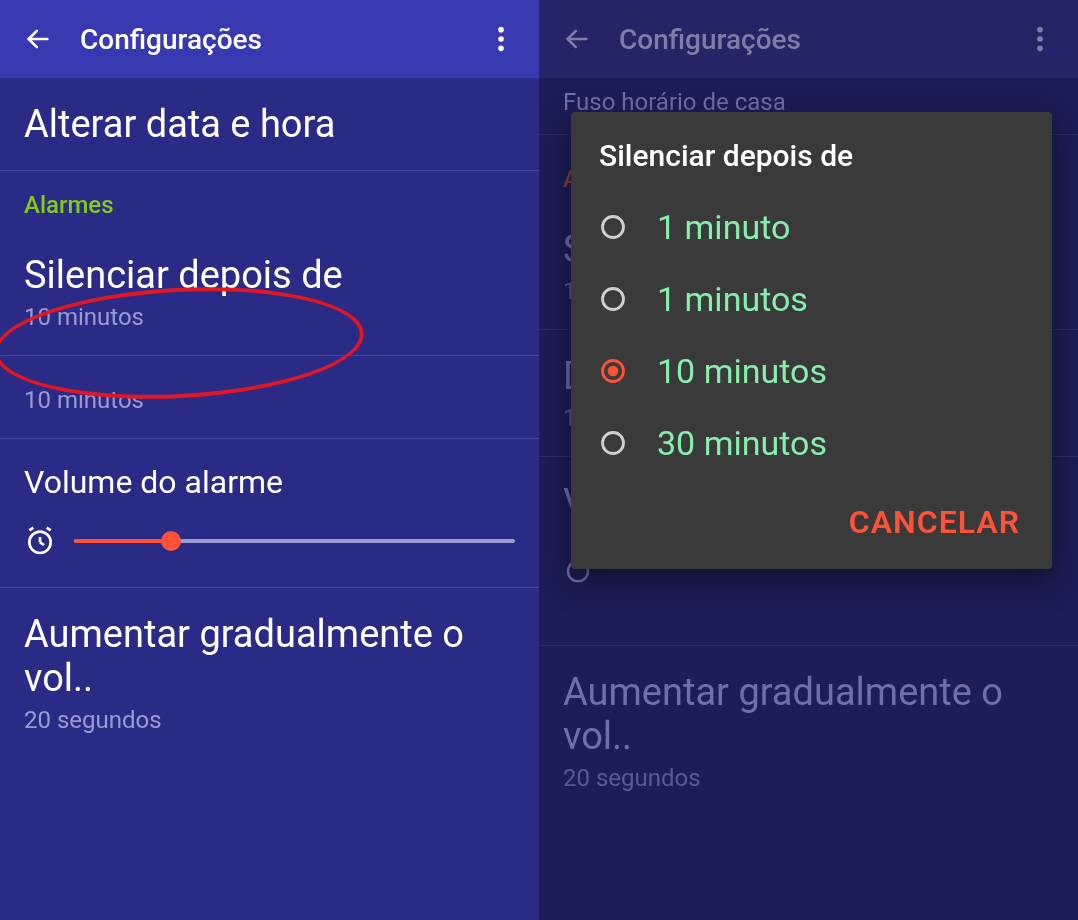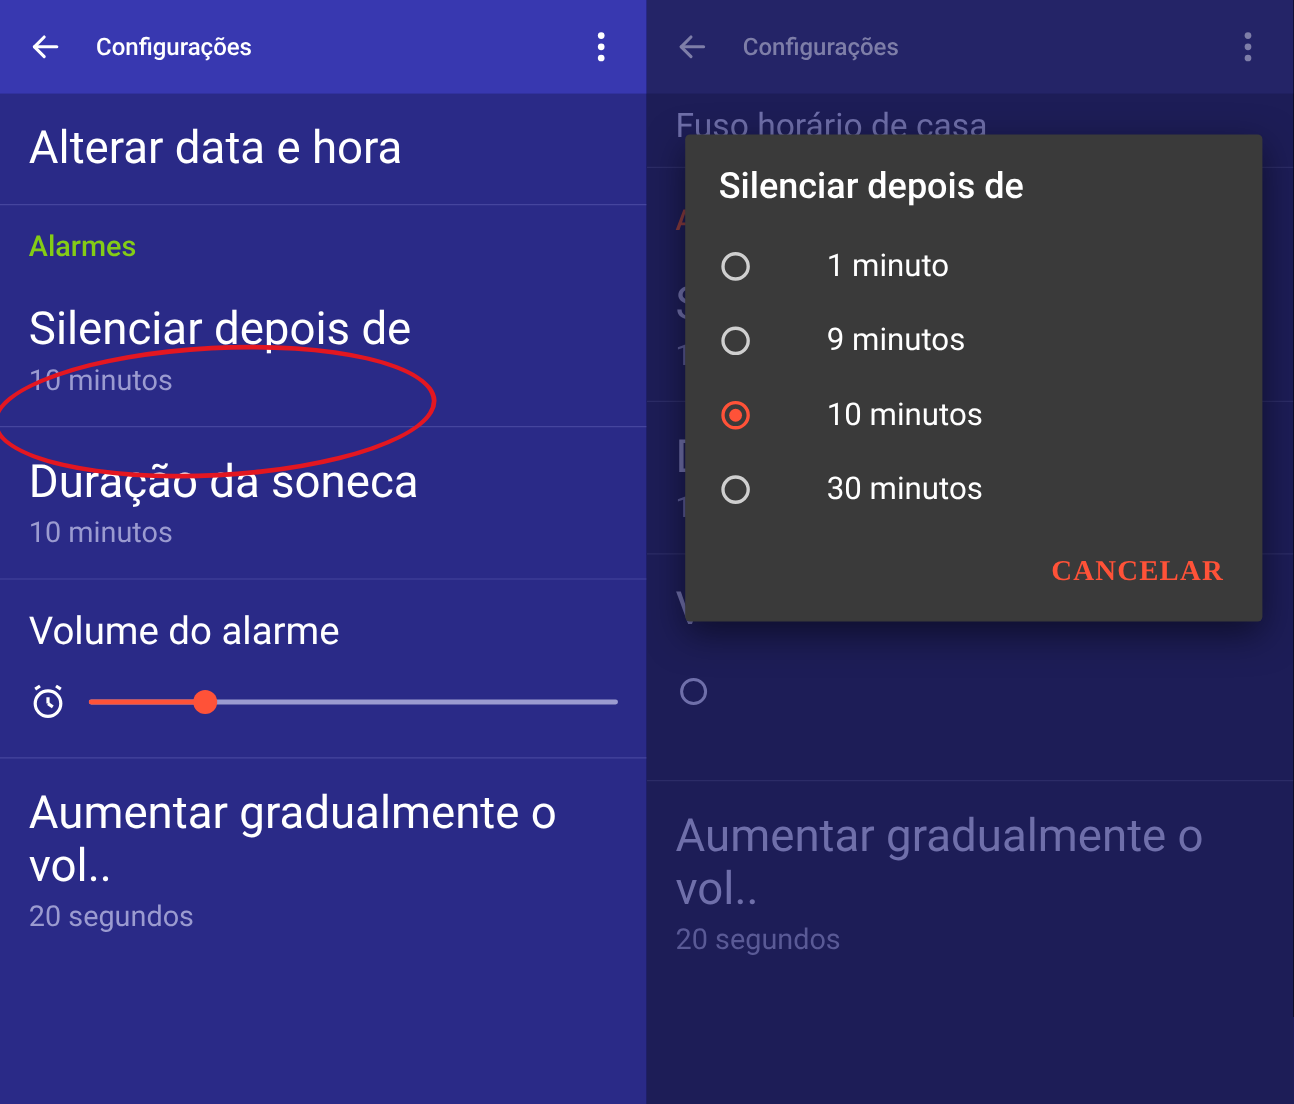--- a/index.html
+++ b/index.html
@@ -40,21 +40,21 @@
   .pane-right .appbar {
     background: #242467;
     color: #7e7ea8;
   }
   .appbar .back {
     width: 44px; height: 44px;
     display: flex; align-items: center; justify-content: center;
     cursor: pointer;
   }
   .appbar .title {
-    font-size: 20px;
+    font-size: 28px;
     font-weight: 500;
     margin-left: 20px;
     flex: 1;
   }
   .appbar .overflow {
     width: 44px; height: 44px;
     display: flex; align-items: center; justify-content: center;
     cursor: pointer;
   }
   
@@ -82,21 +82,21 @@
     font-size: 24px;
     color: #9b9bd0;
     margin-top: 6px;
   }
   .pane-right .row .primary { color: #6f6faa; }
   .pane-right .row .secondary { color: #5a5a96; }
   .pane-right .row { border-bottom: 1px solid rgba(90,90,150,0.25); }
 
   .partial-top {
     padding: 10px 17px 18px 24px;
-    font-size: 28px;
+    font-size: 24px;
     color: #6f6faa;
     border-bottom: 1px solid rgba(90,90,150,0.25);
   }
 
   
   .vol-row {
     padding: 24px 24px 30px 24px;
     border-bottom: 1px solid rgba(120,120,200,0.35);
   }
   .vol-row .primary {
@@ -171,37 +171,35 @@
     align-items: center;
     padding: 16px 16px;
     cursor: pointer;
   }
   .opt .radio {
     width: 28px; height: 28px;
     margin-right: 30px;
     flex-shrink: 0;
   }
   .opt .label {
-    font-size: 26px;
-    color: #ffffff;
-    margin-left: 32px;
+    font-size: 34px;
+    color: #86efac;
   }
   .dialog-actions {
     display: flex;
     justify-content: flex-end;
     padding: 14px 20px 10px 20px;
   }
   .dialog-actions .btn {
     color: #ff5238;
-    font-size: 24px;
+    font-size: 32px;
     font-weight: 600;
     letter-spacing: 1px;
     padding: 10px 12px;
     cursor: pointer;
-    font-family: Liberation Serif, serif;
   }
 
   svg { display: block; }
 </style>
 </head>
 <body>
 
 <div class="wrap">
 
   <div class="pane pane-left">
@@ -228,21 +226,20 @@
     </div>
 
     <div class="section-header">Alarmes</div>
 
     <div class="row" style="position:relative;">
       <div class="primary">Silenciar depois de</div>
       <div class="secondary">10 minutos</div>
     </div>
 
     <div class="row">
-      <div class="primary">Duração da soneca</div>
       <div class="secondary">10 minutos</div>
     </div>
 
     <div class="vol-row">
       <div class="primary">Volume do alarme</div>
       <div class="slider-line">
         <svg width="32" height="32" viewBox="0 0 24 24" fill="none" stroke="#fff" stroke-width="2">
           <circle cx="12" cy="13" r="8"></circle>
           <line x1="12" y1="13" x2="12" y2="9"></line>
           <line x1="12" y1="13" x2="15" y2="15"></line>
@@ -316,21 +313,21 @@
           <div class="opt">
             <svg viewBox="0 0 24 24" width="28" height="28" class="radio">
               <circle cx="12" cy="12" r="9" fill="none" stroke="#cfcfcf" stroke-width="2.4"></circle>
             </svg>
             <div class="label">1 minuto</div>
           </div>
           <div class="opt">
             <svg viewBox="0 0 24 24" width="28" height="28" class="radio">
               <circle cx="12" cy="12" r="9" fill="none" stroke="#cfcfcf" stroke-width="2.4"></circle>
             </svg>
-            <div class="label">9 minutos</div>
+            <div class="label">1 minutos</div>
           </div>
           <div class="opt">
             <svg viewBox="0 0 24 24" width="28" height="28" class="radio">
               <circle cx="12" cy="12" r="9" fill="none" stroke="#ff5238" stroke-width="2.4"></circle>
               <circle cx="12" cy="12" r="4.6" fill="#ff5238"></circle>
             </svg>
             <div class="label">10 minutos</div>
           </div>
           <div class="opt">
             <svg viewBox="0 0 24 24" width="28" height="28" class="radio">

